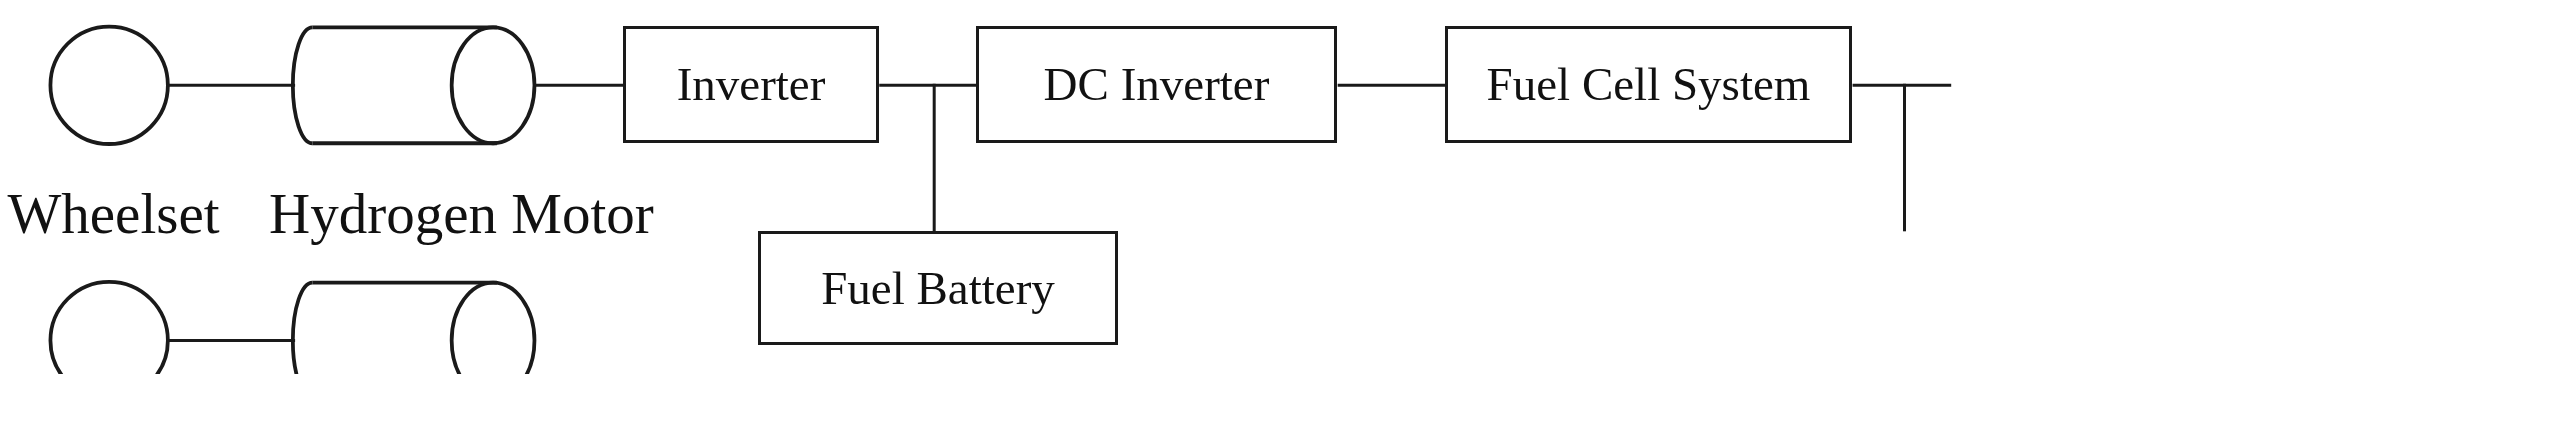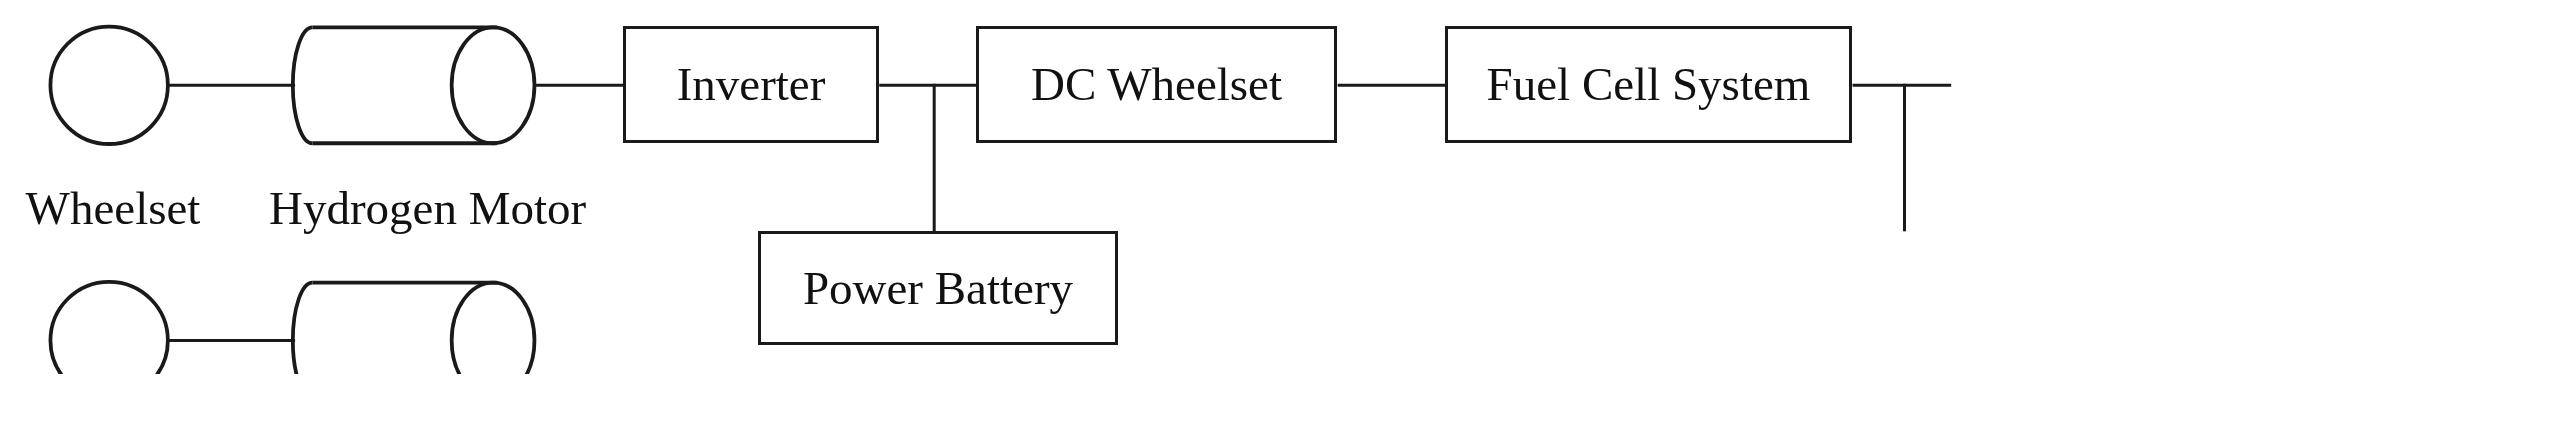--- a/index.html
+++ b/index.html
@@ -31,21 +31,21 @@
     display: flex;
     align-items: center;
     justify-content: center;
     font-size: 47px;
     line-height: 1;
     white-space: nowrap;
     color: #111111;
   }
   .shape-label {
     position: absolute;
-    font-size: 47px;
+    font-size: 57px;
     line-height: 1;
     text-align: center;
     white-space: nowrap;
     color: #111111;
   }
   
   .box-inverter  { left: 623px;  top: 26px; width: 256px; height: 117px; }
   .box-dc        { left: 976px; top: 26px; width: 361px; height: 117px; }
   .box-fuel      { left: 1445px; top: 26px; width: 407px; height: 117px; }
   .box-hydrogen  { left: 1951px; top: 26px; width: 602px; height: 117px; }
@@ -96,30 +96,30 @@
       <line x1="415" y1="375" x2="660" y2="375"></line>
       <line x1="415" y1="529" x2="660" y2="529"></line>
     </g>
   </svg>
 
   <div class="node-box box-inverter">
     <span>Inverter</span>
   </div>
 
   <div class="node-box box-dc">
-    <span>DC Wheelset</span>
+    <span>DC Inverter</span>
   </div>
 
   <div class="node-box box-fuel">
     <span>Fuel Cell System</span>
   </div>
 
 
   <div class="node-box box-power">
-    <span>Power Battery</span>
+    <span>Fuel Battery</span>
   </div>
 
 
   <div class="shape-label label-wheelset">Wheelset</div>
 
   <div class="shape-label label-traction">Hydrogen Motor</div>
 
 </div>
 
 

